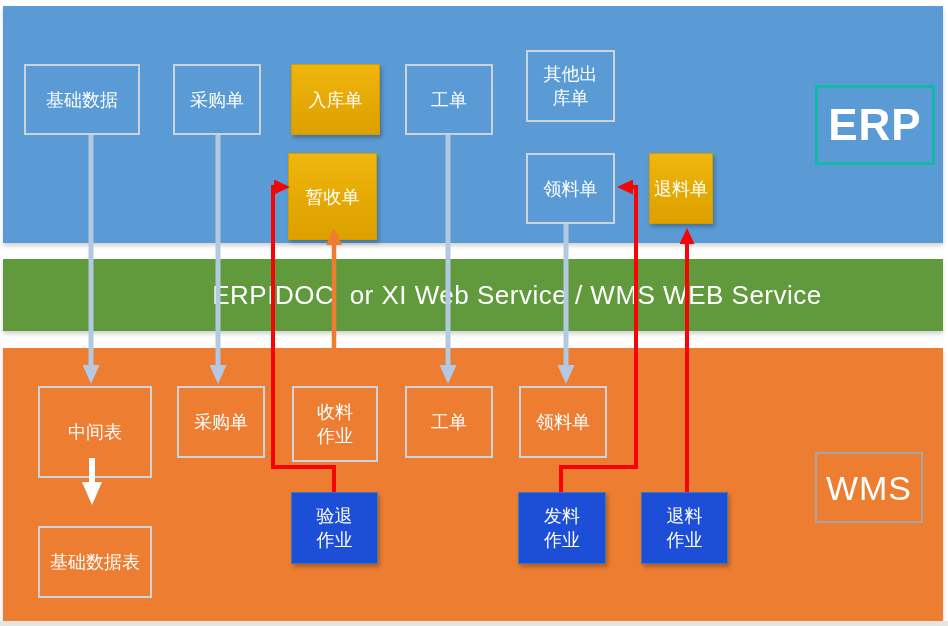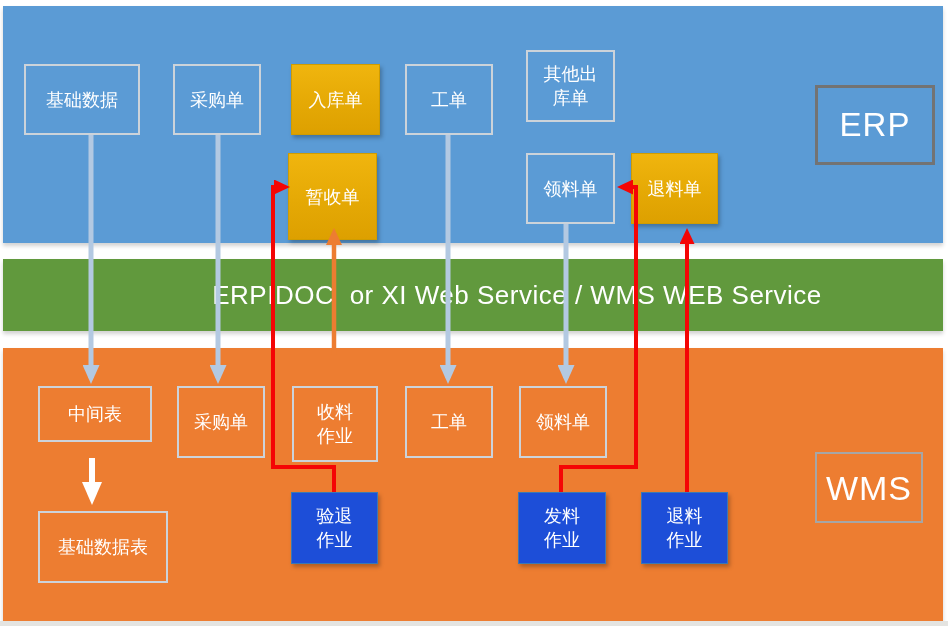--- a/index.html
+++ b/index.html
@@ -24,21 +24,21 @@
   .plain{border:2px solid #ccd3da;}
   .gold{
     background:linear-gradient(180deg,#f0b50e 0%,#e5a905 55%,#dda000 100%);
     border:1px solid #d09c00;box-shadow:2px 3px 4px rgba(0,0,0,.25);
   }
   .bluebox{
     background:#1d4ed8;border:1px solid #3c79b3;
     box-shadow:2px 3px 4px rgba(0,0,0,.25);
   }
   .erp-title{
-    border:3px solid #737373;font-size:33px;letter-spacing:1px;white-space:normal;
+    border:3px solid #14b8a6;font-size:44px;letter-spacing:1px;white-space:normal;font-weight:bold;
   }
   .wms-title{
     border:2px solid #a6a6a6;font-size:34px;letter-spacing:1px;white-space:normal;
   }
   .bottom-strip{position:absolute;left:0;top:621px;width:948px;height:5px;background:#e4e4e1;}
   #arrows{position:absolute;left:0;top:0;pointer-events:none;}
 </style>
 </head>
 <body>
 
@@ -52,30 +52,30 @@
 <div class="bottom-strip"></div>
 
 <div class="box plain" style="left:24px;top:64px;width:116px;height:71px">基础数据</div>
 <div class="box plain" style="left:173px;top:64px;width:88px;height:71px">采购单</div>
 <div class="box gold" style="left:291px;top:64px;width:89px;height:71px">入库单</div>
 <div class="box plain" style="left:405px;top:64px;width:88px;height:71px">工单</div>
 <div class="box plain" style="left:526px;top:50px;width:89px;height:72px">其他出
 库单</div>
 <div class="box gold" style="left:288px;top:153px;width:89px;height:87px">暂收单</div>
 <div class="box plain" style="left:526px;top:153px;width:89px;height:71px">领料单</div>
-<div class="box gold" style="left:631px;top:153px;width:87px;height:71px">退料单</div>
+<div class="box gold" style="left:649px;top:153px;width:64px;height:71px">退料单</div>
 <div class="box erp-title" style="left:815px;top:85px;width:120px;height:80px">ERP</div>
 
-<div class="box plain" style="left:38px;top:386px;width:114px;height:56px">中间表</div>
+<div class="box plain" style="left:38px;top:386px;width:114px;height:92px">中间表</div>
 <div class="box plain" style="left:177px;top:386px;width:88px;height:72px">采购单</div>
 <div class="box plain" style="left:292px;top:386px;width:86px;height:76px">收料
 作业</div>
 <div class="box plain" style="left:405px;top:386px;width:88px;height:72px">工单</div>
 <div class="box plain" style="left:519px;top:386px;width:88px;height:72px">领料单</div>
-<div class="box plain" style="left:38px;top:511px;width:130px;height:72px">基础数据表</div>
+<div class="box plain" style="left:38px;top:526px;width:114px;height:72px">基础数据表</div>
 <div class="box bluebox" style="left:291px;top:492px;width:87px;height:72px">验退
 作业</div>
 <div class="box bluebox" style="left:518px;top:492px;width:88px;height:72px">发料
 作业</div>
 <div class="box bluebox" style="left:641px;top:492px;width:87px;height:72px">退料
 作业</div>
 <div class="box wms-title" style="left:815px;top:452px;width:108px;height:71px">WMS</div>
 
 <svg id="arrows" width="948" height="626" viewBox="0 0 948 626">
   <defs>

